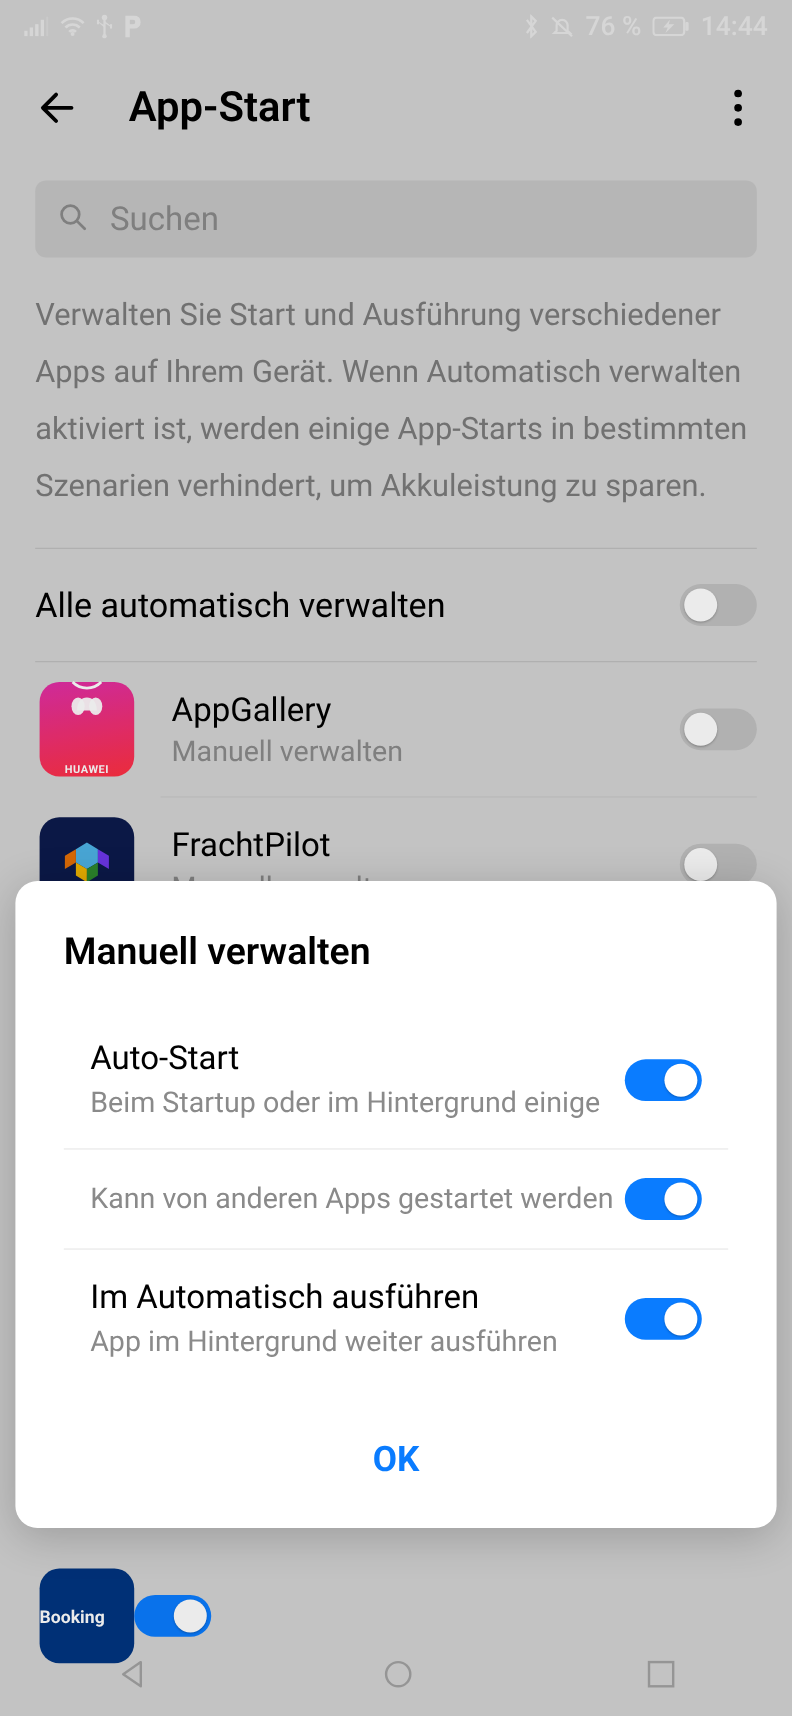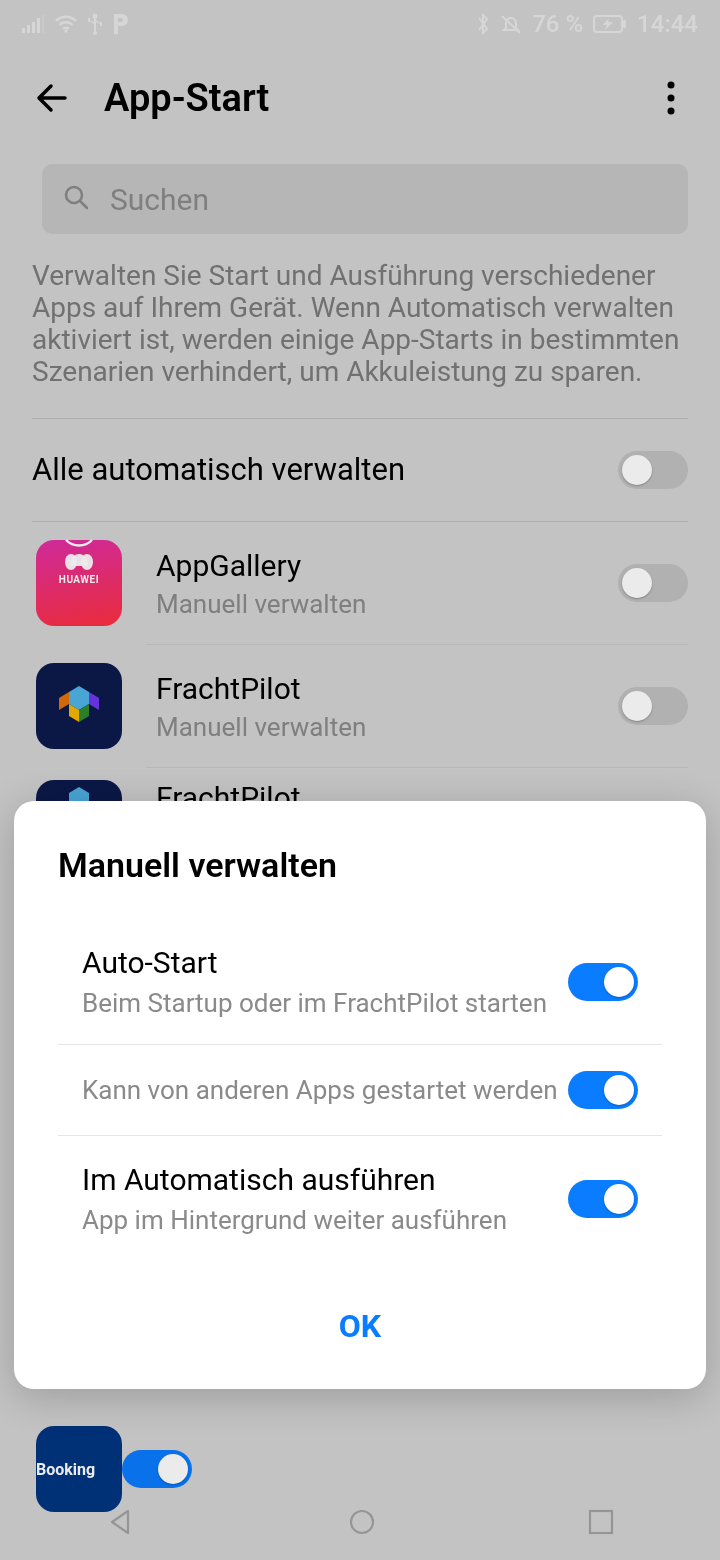--- a/index.html
+++ b/index.html
@@ -5,57 +5,57 @@
 * { margin:0; padding:0; box-sizing:border-box; -webkit-font-smoothing:antialiased; }
 html,body { width:720px; height:1560px; overflow:hidden; font-family:-apple-system,Roboto,"Segoe UI",Arial,sans-serif; background:#d4d4d4; }
 .screen { position:relative; width:720px; height:1560px; background:#d4d4d4; }
 
 
 .statusbar { height:48px; display:flex; align-items:center; justify-content:space-between; padding:0 22px; color:#e9e9e9; font-size:24px; font-weight:500; }
 .statusbar .left, .statusbar .right { display:flex; align-items:center; gap:10px; }
 .statusbar svg { display:block; }
 
 
-.header { height:100px; display:flex; align-items:center; padding:0 26px 0 30px; }
+.header { height:100px; display:flex; align-items:center; padding:0 26px 0 30px;gap:13px; }
 .header .back { width:46px; height:46px; display:flex; align-items:center; justify-content:center; }
 .header .title { font-size:38px; font-weight:600; color:#000; margin-left:28px; flex:1; }
 .header .more { width:46px; height:46px; display:flex; align-items:center; justify-content:center; }
 
 
-.search-wrap { padding:16px 32px 4px 42px; }
+.search-wrap { padding:16px 32px 4px 32px; }
 .search { height:70px; background:#c6c6c6; border-radius:10px; display:flex; align-items:center; padding:0 20px; gap:20px; }
 .search .ph { color:#8a8a8a; font-size:30px; }
 
 
-.desc { padding:22px 32px 30px 32px; color:#7b7b7b; font-size:28px; line-height:32px; }
+.desc { padding:22px 32px 30px 32px; color:#7b7b7b; font-size:28px; line-height:52px; }
 .divider-full { height:1px; background:#bdbdbd; }
 
 
-.master-row { display:flex; justify-content:space-between; padding:32px 32px; }
+.master-row { display:flex; align-items:center; justify-content:space-between; padding:32px 32px; }
 .master-row .label { font-size:31px; color:#000; }
 
 
 .apps { }
 .app-row { display:flex; align-items:center; padding:18px 32px 18px 36px; }
 .app-icon { width:86px; height:86px; border-radius:18px; flex-shrink:0; }
 .app-text { margin-left:34px; flex:1; }
 .app-name { font-size:30px; color:#000; margin-bottom:6px; }
 .app-sub  { font-size:26px; color:#8a8a8a; }
 .row-div { height:1px; background:#c7c7c7; margin-left:146px; margin-right:32px; }
 
 
 .toggle { width:70px; height:38px; border-radius:20px; position:relative; flex-shrink:0; }
 .toggle .knob { position:absolute; width:30px; height:30px; border-radius:50%; top:4px; background:#fff; box-shadow:0 1px 2px rgba(0,0,0,.25); }
 .toggle.off { background:#c0c0c0; }
 .toggle.off .knob { left:4px; }
 .toggle.on  { background:#0a7cff; }
 .toggle.on .knob { right:4px; }
 
 
-.icon-appgallery { background:linear-gradient(170deg,#e02ea8 0%,#ff3040 100%); display:flex; flex-direction:column; align-items:center; justify-content:flex-start; }
+.icon-appgallery { background:linear-gradient(170deg,#e02ea8 0%,#ff3040 100%); display:flex; flex-direction:column; align-items:center; justify-content:space-between; }
 .icon-appgallery svg { margin-top:-4px; }
 .icon-appgallery .t { color:#fff; font-size:10px; font-weight:700; letter-spacing:.5px; margin-top:-2px;}
 .icon-frachtpilot { background:#0d1b4c; display:flex; align-items:center; justify-content:center; }
 .icon-booking { background:#003580; display:flex; align-items:center; justify-content:flex-start; color:#fff; font-size:16px; font-weight:700; }
 
 
 .overlay { position:absolute; left:0; top:0; width:720px; height:1560px; background:rgba(0,0,0,.08); }
 .dialog { position:absolute; left:14px; right:14px; top:801px; background:#fff; border-radius:20px; padding:44px 0 0 0; box-shadow:0 8px 40px rgba(0,0,0,.2); }
 .dialog .d-title { font-size:34px; font-weight:600; color:#000; padding:0 44px 34px 44px; }
 .d-row { display:flex; align-items:center; justify-content:space-between; padding:26px 68px; }
@@ -263,21 +263,21 @@
         </svg></span>
   </div>
 
   <div class="overlay"></div>
   <div class="dialog">
     <div class="d-title">Manuell verwalten</div>
 
     <div class="d-row">
       <div class="txt">
         <div class="t">Auto-Start</div>
-        <div class="s">Beim Startup oder im FrachtPilot starten</div>
+        <div class="s">Beim Startup oder im Hintergrund einige</div>
       </div>
       <div class="toggle on">
           <div class="knob"></div>
         </div>
     </div>
     <div class="d-div"></div>
 
     <div class="d-row">
       <div class="txt">
         <div class="s">Kann von anderen Apps gestartet werden</div>

